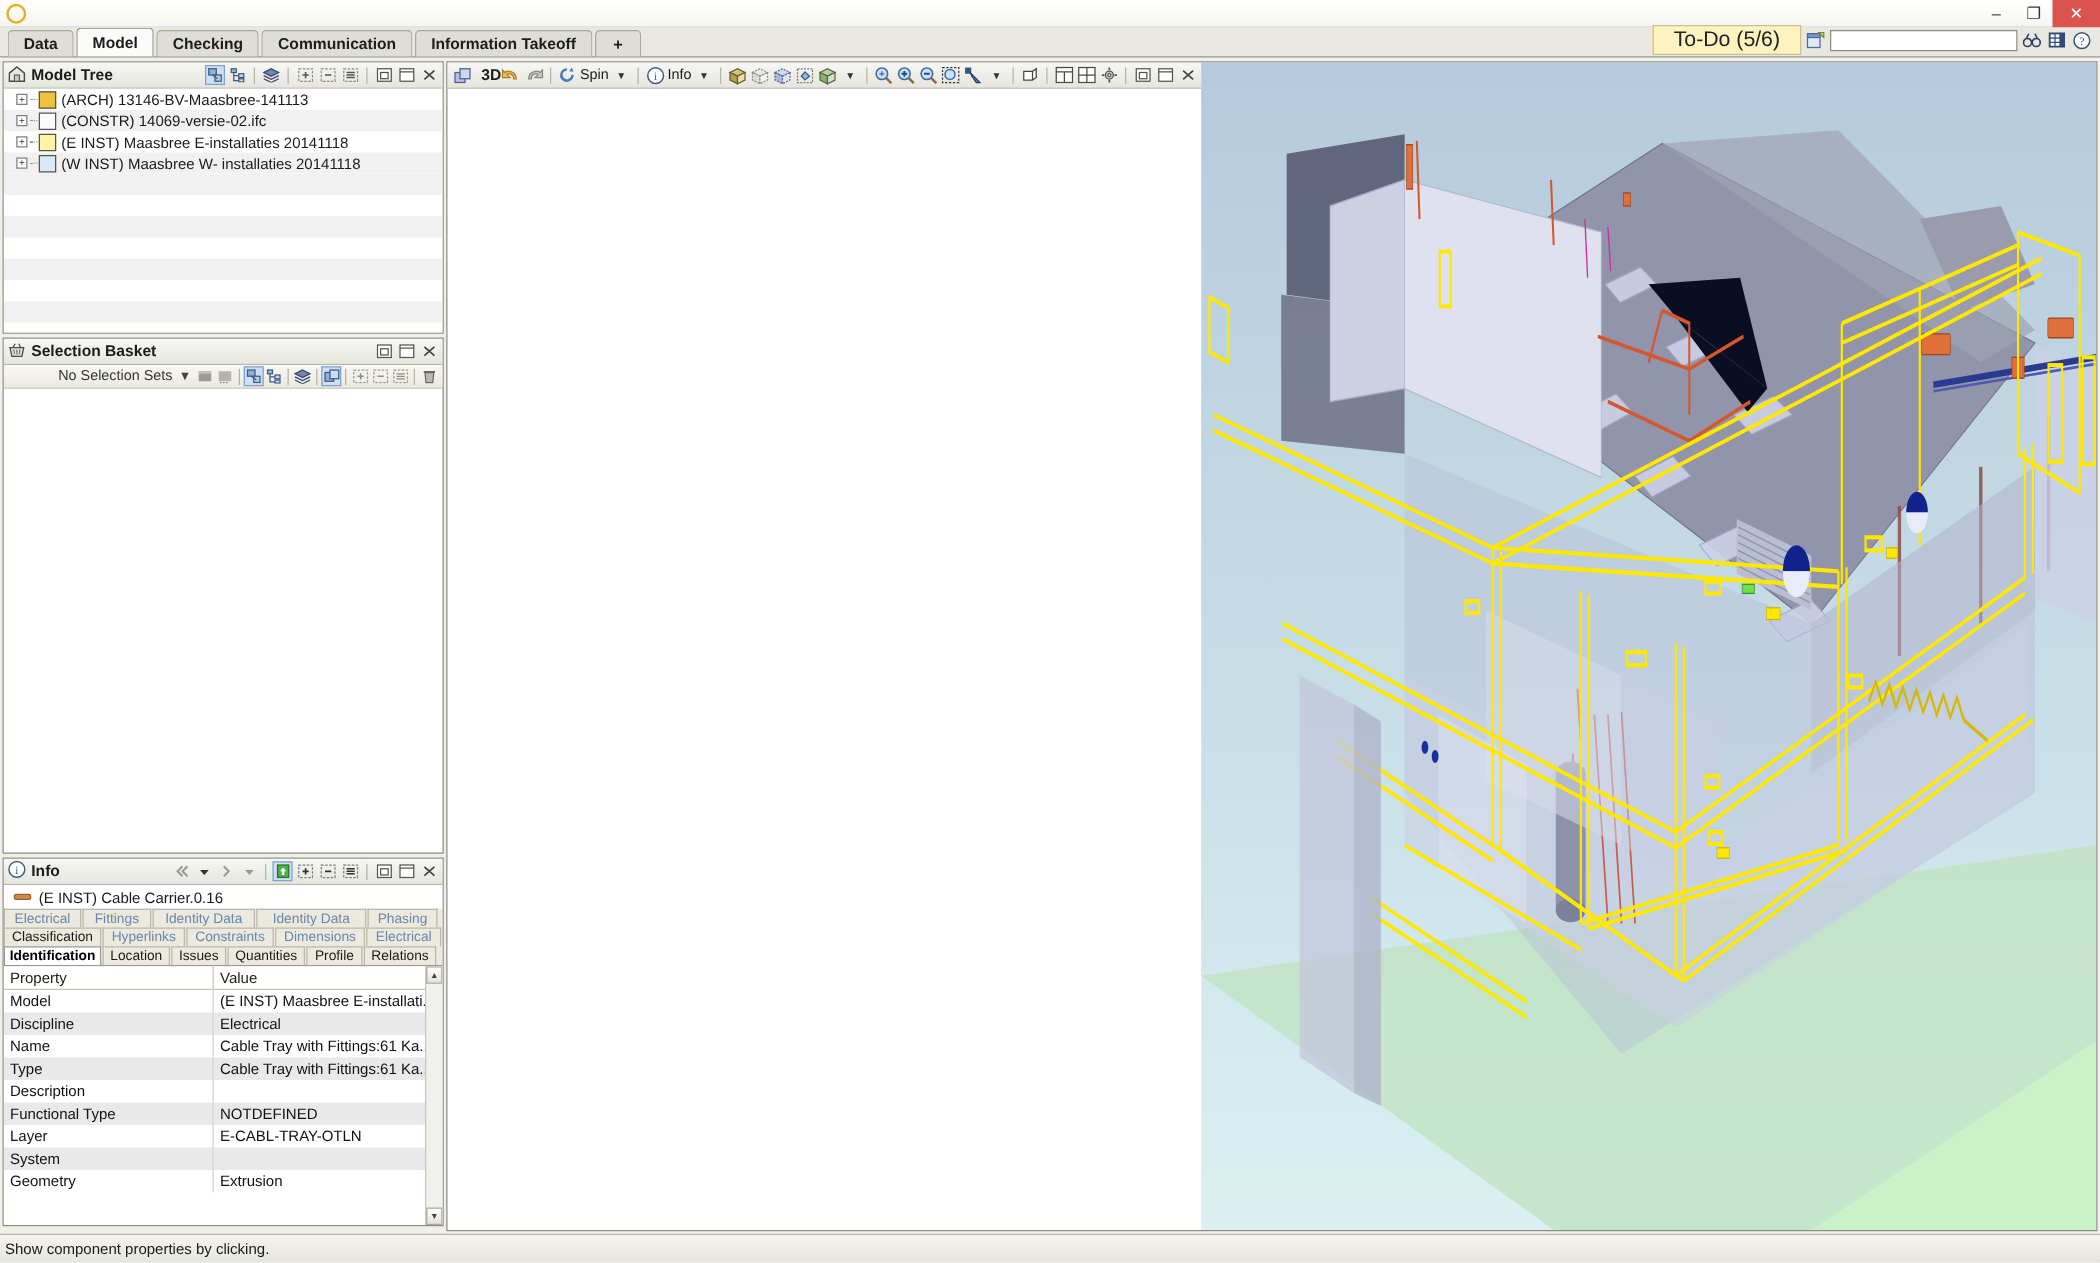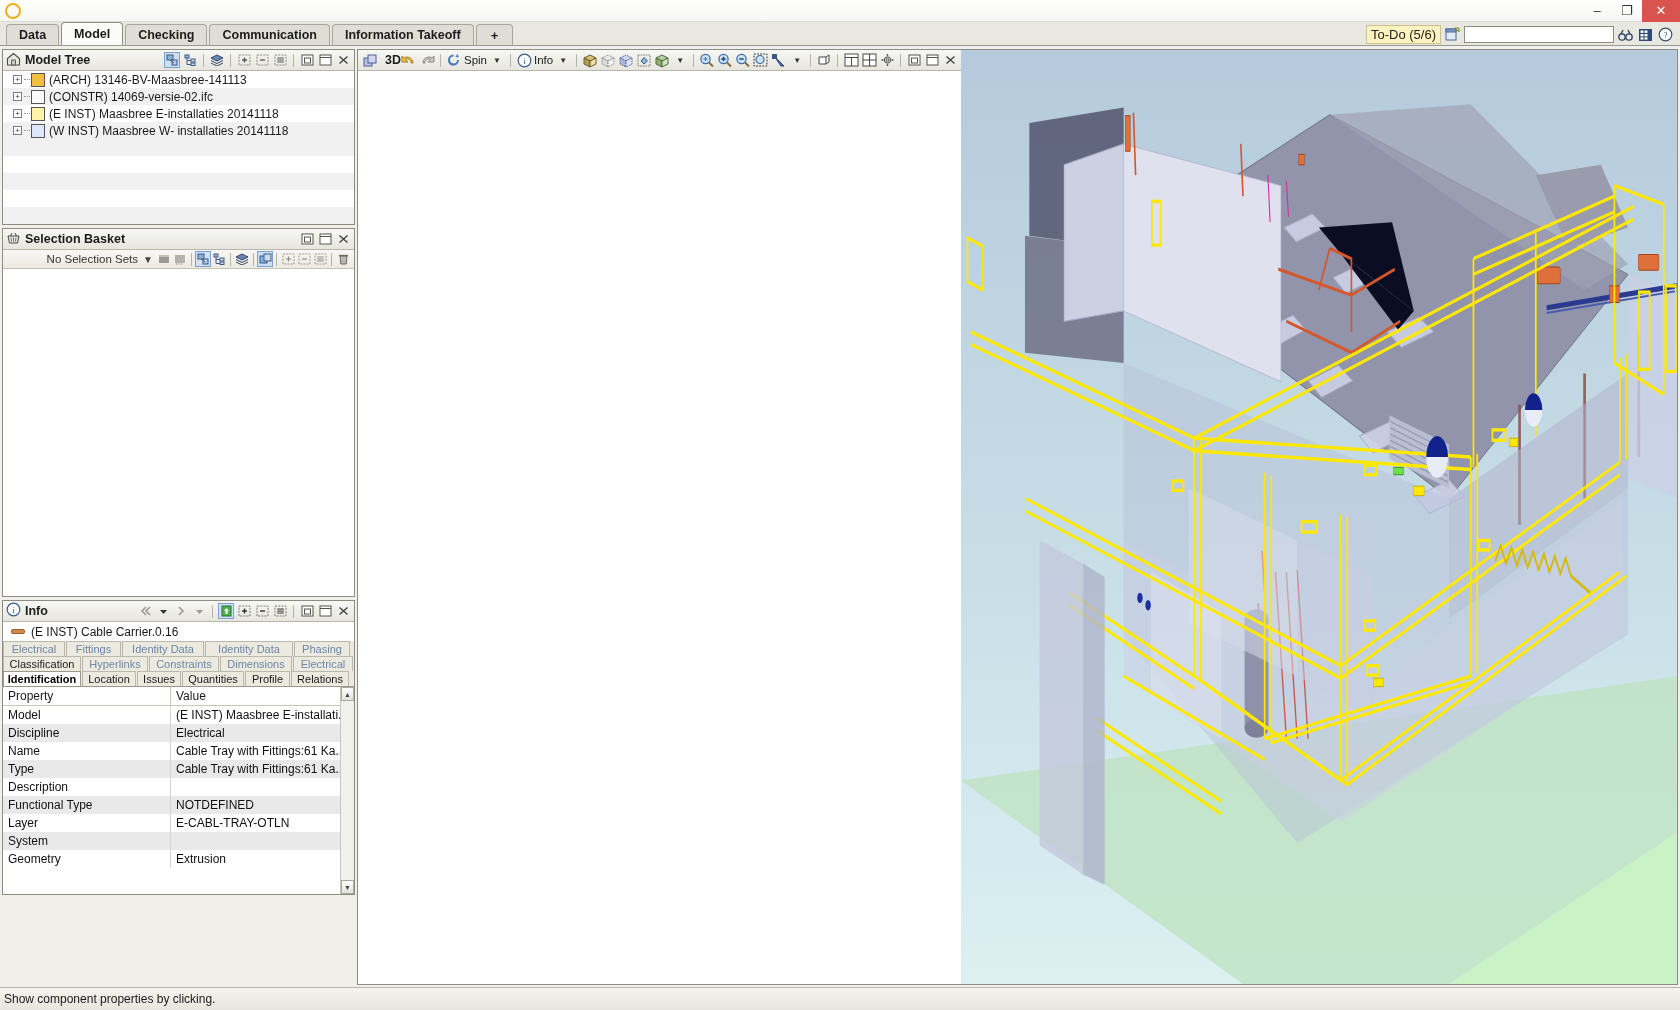--- a/index.html
+++ b/index.html
@@ -65,21 +65,21 @@
     border-color: #8d8c82;
     position: relative; z-index: 2;
   }
   .rtab.plus { padding: 0 14px; font-size: 13px; }
   .ribbon-right {
     margin-left: auto; display: flex; align-items: center;
     padding-right: 6px; padding-bottom: 1px; gap: 3px;
   }
   .todo-badge {
     background: #fdf3c0; border: 1px solid #c9c08a;
-    font-size: 13px; padding: 1px 4px; color: #222;
+    font-size: 17px; padding: 1px 16px; color: #222;
   }
   .icon-btn {
     width: 17px; height: 17px;
     display: inline-flex; align-items: center; justify-content: center;
     font-size: 11px;
   }
   .search-box {
     width: 150px; height: 17px;
     background: #fff; border: 1px solid #8d8c82;
   }
@@ -329,21 +329,21 @@
           <text x="7.5" y="11" font-size="9" text-anchor="middle" fill="#3a4f74" font-family="Liberation Serif, serif">?</text>
         </svg>
     </div>
   </div>
 </div>
 
 <div class="main">
 
   <div class="left-col">
 
-    <div class="panel" style="height:176px">
+    <div class="panel" style="height:218px">
       <div class="panel-header">
         <span>
           <svg width="15" height="14" viewBox="0 0 15 14">
               <path d="M1.5 6.5 L7.5 1.5 L13.5 6.5 L13.5 13 L1.5 13 Z" fill="#e9e9e4" stroke="#4a4a44" stroke-width="1.1"></path>
               <rect x="5.5" y="8" width="4" height="5" fill="#c9c9c2" stroke="#4a4a44" stroke-width="0.8"></rect>
             </svg>
         </span>
         <span class="panel-title">Model Tree</span>
         <span class="panel-tools">
           <span class="tool sel">
@@ -440,21 +440,21 @@
             <div></div>
             <div></div>
             <div></div>
           <div></div>
             <div></div>
             <div></div>
         </div>
       </div>
     </div>
 
-    <div class="panel" style="height:369px">
+    <div class="panel" style="height:413px">
       <div class="panel-header">
         <span>
           <svg width="15" height="14" viewBox="0 0 15 14">
               <path d="M2 5 L13 5 L11.5 12 L3.5 12 Z" fill="#e6e6e0" stroke="#4a4a44" stroke-width="1"></path>
               <path d="M4.5 5 L6 2 M10.5 5 L9 2" stroke="#4a4a44"></path>
               <path d="M5 6.5 L5.6 10.5 M7.5 6.5 L7.5 10.5 M10 6.5 L9.4 10.5" stroke="#777"></path>
             </svg>
         </span>
         <span class="panel-title">Selection Basket</span>
         <span class="panel-tools">

